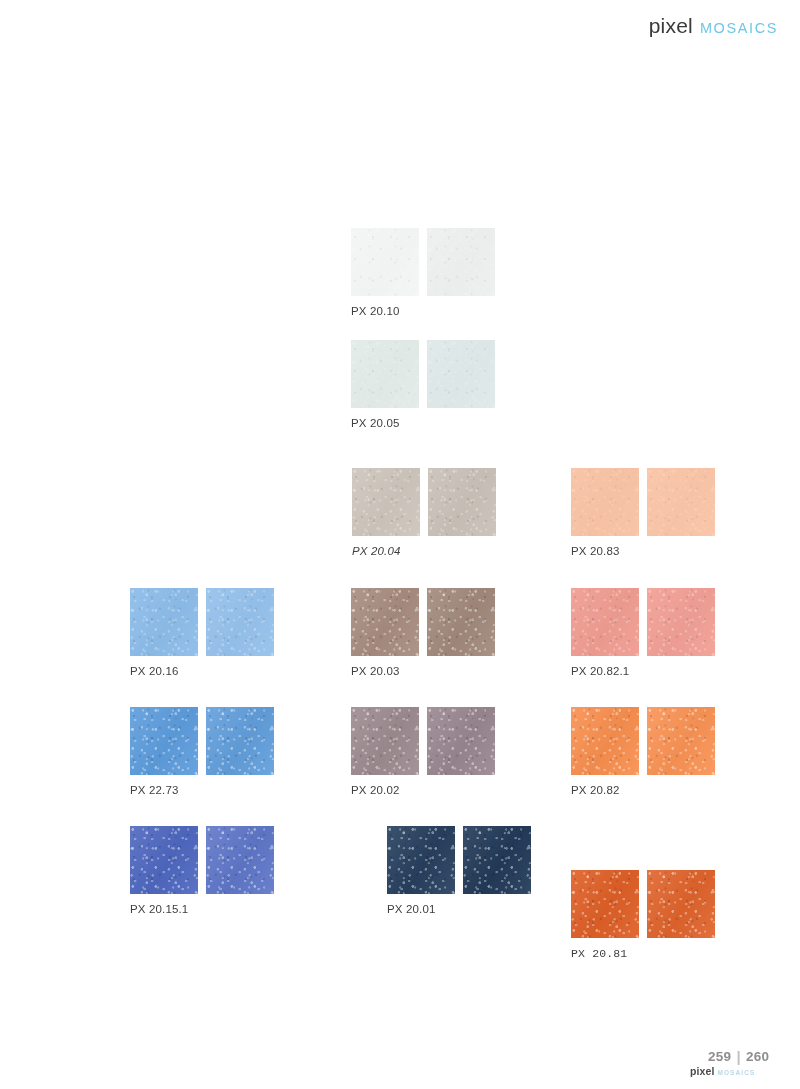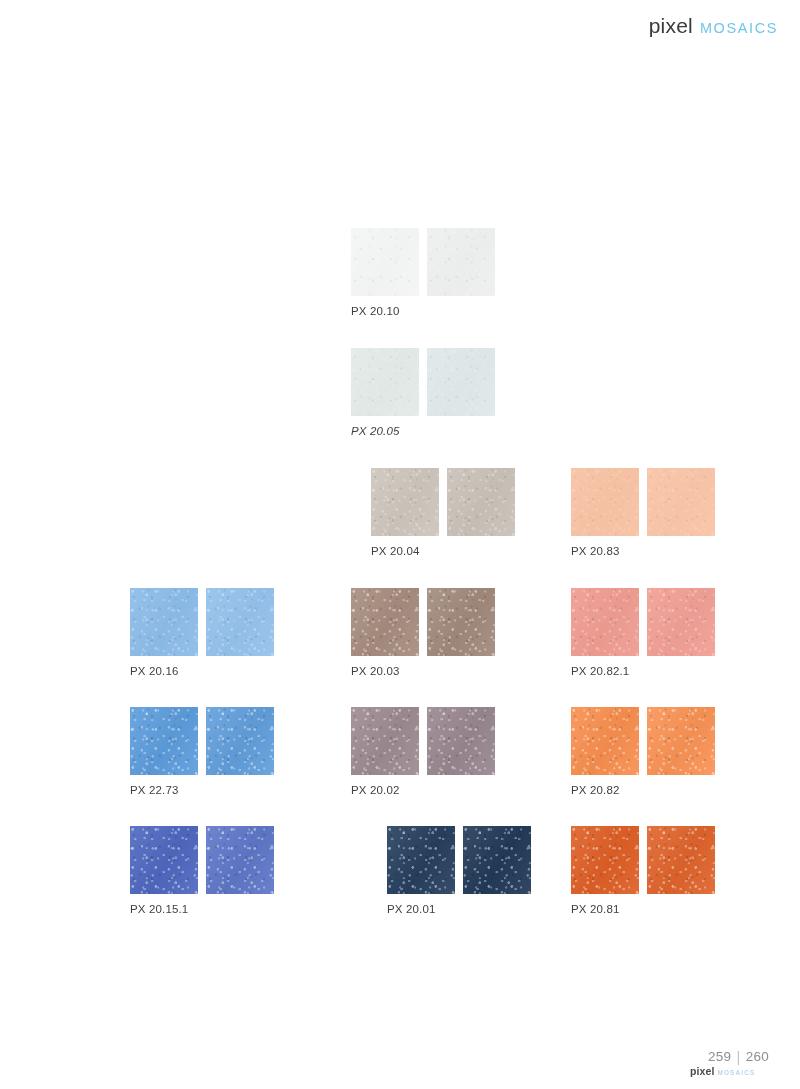--- a/index.html
+++ b/index.html
@@ -121,20 +121,21 @@
   }
   .folio {
     display: flex;
     align-items: baseline;
     gap: 5px;
     font-size: 13.5px;
     color: #8e8e8e;
     letter-spacing: .3px;
     justify-content: flex-start;
     padding-left: 18px;
+    font-weight: bold;
   }
   .folio-sep {
     color: #c2c2c2;
     font-size: 15px;
     position: relative;
     top: 1px;
   }
   .footer-brand {
     display: flex;
     align-items: baseline;
@@ -163,28 +164,28 @@
 </div>
 
 <div class="swatch-grid">
     <div class="swatch-group" style="left: 351px; top: 228px;">
       <div class="swatch-pair">
         <div class="swatch-tile pale" style="background: rgb(244, 245, 245);"></div>
         <div class="swatch-tile pale" style="background: rgb(238, 240, 240);"></div>
       </div>
       <div class="swatch-label">PX 20.10</div>
     </div>
-    <div class="swatch-group" style="left: 351px; top: 348px; font-style: italic;">
+    <div class="swatch-group" style="left: 351px; top: 340px;">
       <div class="swatch-pair">
         <div class="swatch-tile pale" style="background: rgb(227, 235, 233);"></div>
         <div class="swatch-tile pale" style="background: rgb(223, 233, 233);"></div>
       </div>
       <div class="swatch-label">PX 20.05</div>
     </div>
-    <div class="swatch-group" style="left: 371px; top: 468px;">
+    <div class="swatch-group" style="left: 352px; top: 468px; font-style: italic;">
       <div class="swatch-pair">
         <div class="swatch-tile mid" style="background: rgb(206, 198, 189);"></div>
         <div class="swatch-tile mid" style="background: rgb(202, 194, 185);"></div>
       </div>
       <div class="swatch-label">PX 20.04</div>
     </div>
     <div class="swatch-group" style="left: 351px; top: 588px;">
       <div class="swatch-pair">
         <div class="swatch-tile" style="background: rgb(167, 141, 127);"></div>
         <div class="swatch-tile" style="background: rgb(162, 138, 124);"></div>
@@ -240,21 +241,21 @@
       </div>
       <div class="swatch-label">PX 20.82.1</div>
     </div>
     <div class="swatch-group" style="left: 571px; top: 707px;">
       <div class="swatch-pair">
         <div class="swatch-tile" style="background: rgb(249, 143, 79);"></div>
         <div class="swatch-tile" style="background: rgb(250, 147, 85);"></div>
       </div>
       <div class="swatch-label">PX 20.82</div>
     </div>
-    <div class="swatch-group" style="left: 571px; top: 826px;">
+    <div class="swatch-group" style="left: 571px; top: 870px; font-family: Liberation Mono, monospace;">
       <div class="swatch-pair">
         <div class="swatch-tile" style="background: rgb(223, 95, 38);"></div>
         <div class="swatch-tile" style="background: rgb(224, 100, 44);"></div>
       </div>
       <div class="swatch-label">PX 20.81</div>
     </div>
   </div>
 
 <div class="page-footer">
   <div class="folio">

